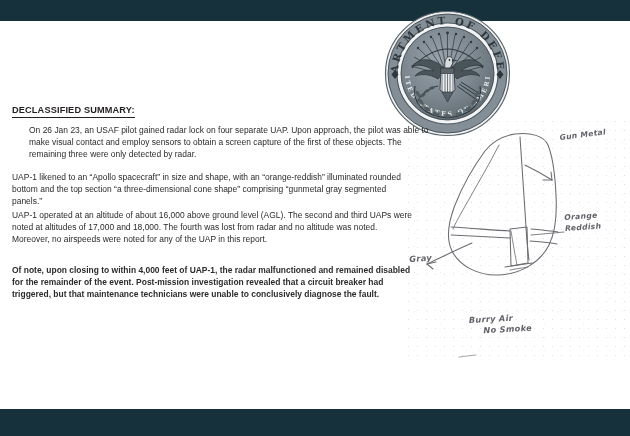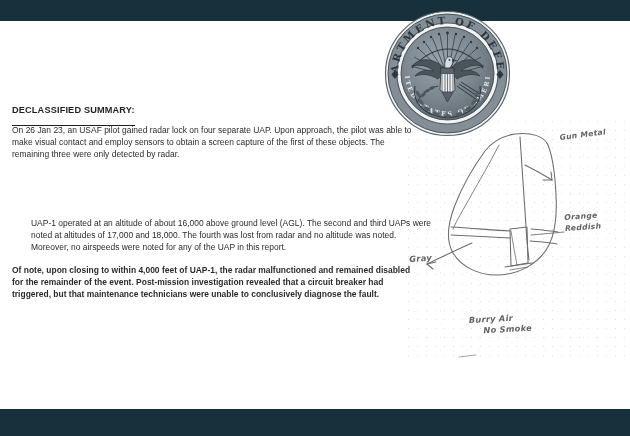--- a/index.html
+++ b/index.html
@@ -67,37 +67,37 @@
   
   #heading {
     position: absolute;
     left: 12px;
     top: 84px;
     font-size: 9.2px;
     font-weight: bold;
     color: #231f20;
     letter-spacing: 0.15px;
     border-bottom: 1.1px solid #231f20;
-    padding-bottom: 9px;
+    padding-bottom: 1px;
     line-height: 11px;
   }
   .para {
     position: absolute;
     left: 12px;
     width: 404px;
     font-size: 8.45px;
     line-height: 12.1px;
     color: #2b2b2d;
     letter-spacing: 0.01px;
     text-align: left;
     white-space: pre-line;
   }
-  #para-1 { top: 103px; }
+  #para-1 { top: 103px; margin-left: 17px; }
   #para-2 { top: 150px; }
-  #para-3 { top: 196px; margin-left: 19px; }
+  #para-3 { top: 188px; }
   #para-4 { top: 243px; font-weight: bold; }
 
   
   .hand {
     position: absolute;
     font-family: "DejaVu Sans", sans-serif;
     color: #55565c;
     font-size: 8.5px;
     font-style: italic;
     font-weight: bold;
@@ -256,20 +256,21 @@
           <ellipse cx="86" cy="101" rx="3.4" ry="1.7" transform="rotate(-30 86 101)"></ellipse>
           <ellipse cx="92" cy="94" rx="3.4" ry="1.7" transform="rotate(-48 92 94)"></ellipse>
           <ellipse cx="95" cy="86" rx="3.4" ry="1.7" transform="rotate(-60 95 86)"></ellipse>
         </g>
       </svg>
     </div>
 
     <div id="heading">DECLASSIFIED SUMMARY:</div>
 
     <div id="para-1" class="para">On 26 Jan 23, an USAF pilot gained radar lock on four separate UAP.  Upon approach, the pilot was able to make visual contact and employ sensors to obtain a screen capture of the first of these objects.  The remaining three were only detected by radar.</div>
+    <div id="para-2" class="para">UAP-1 likened to an “Apollo spacecraft” in size and shape, with an “orange-reddish” illuminated rounded bottom and the top section “a three-dimensional cone shape” comprising “gunmetal gray segmented panels.”</div>
     <div id="para-3" class="para">UAP-1 operated at an altitude of about 16,000 above ground level (AGL).  The second and third UAPs were noted at altitudes of 17,000 and 18,000.  The fourth was lost from radar and no altitude was noted.  Moreover, no airspeeds were noted for any of the UAP in this report.</div>
     <div id="para-4" class="para">Of note, upon closing to within 4,000 feet of UAP-1, the radar malfunctioned and remained disabled for the remainder of the event.  Post-mission investigation revealed that a circuit breaker had triggered, but that maintenance technicians were unable to conclusively diagnose the fault.</div>
 
     <div id="sketch-layer">
       <svg width="230" height="250" viewBox="0 0 230 250" xmlns="http://www.w3.org/2000/svg" stroke="#6b6c71" fill="none" stroke-width="1.05" stroke-linecap="round" stroke-linejoin="round">
 
         <path d="M 115 17 C 101 19 92 25 85 34 C 74 49 62 70 55 88
                  C 48 106 46 122 52 134 C 60 150 80 159 99 158
                  C 120 157 140 146 149 128 C 156 114 157 96 156 78
                  C 155 56 152 38 148 28 C 144 19 131 15 115 17 Z"></path>

